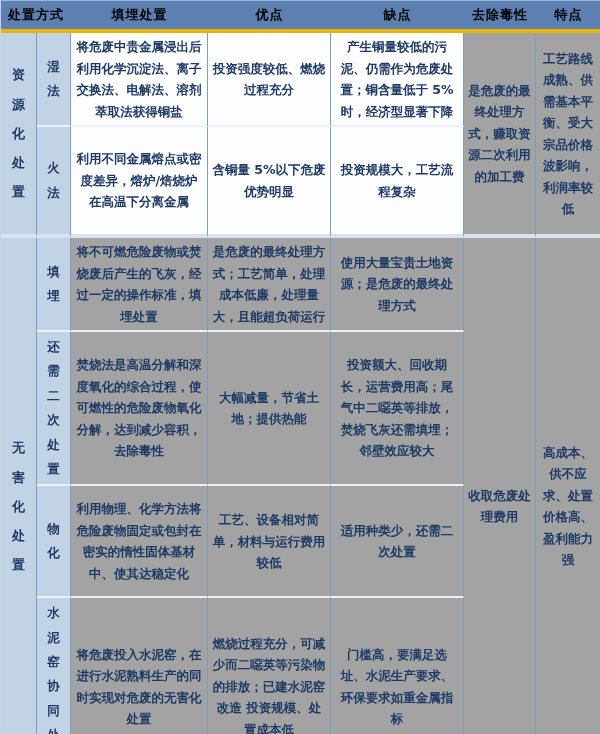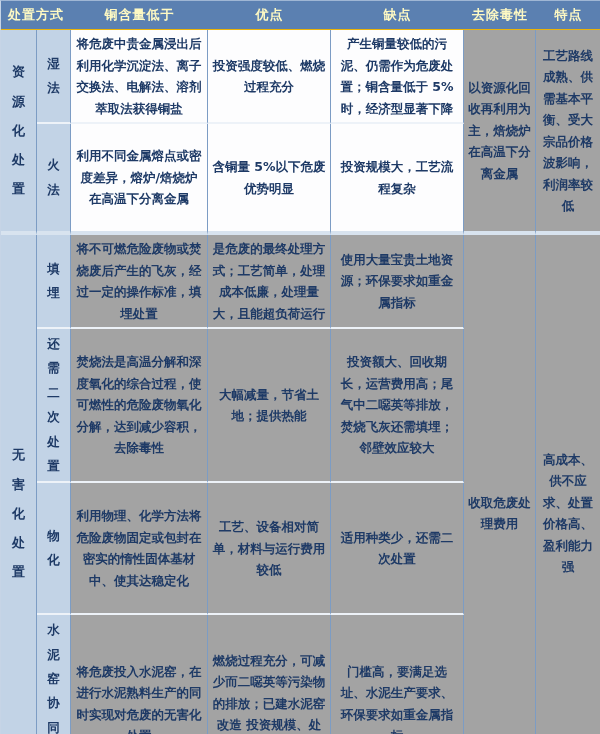--- a/index.html
+++ b/index.html
@@ -3,96 +3,96 @@
 <meta charset="utf-8">
 <style>
   html,body{margin:0;padding:0;background:#ffffff;}
   body{font-family:"DejaVu Sans","Liberation Sans",sans-serif;}
   .tbl-wrap{width:600px;box-sizing:border-box;}
   table{
     border-collapse:separate;border-spacing:0;width:600px;table-layout:fixed;
     border-left:1px solid #c6d4e6;border-top:1px solid #9fb6d4;
   }
   th{
-    background:#5b80b1;color:#fef9c3;font-size:13px;font-weight:bold;
-    padding:5px 2px;border-bottom:1px solid #eab308;letter-spacing:1px;
+    background:#5b80b1;color:#000000;font-size:13px;font-weight:bold;
+    padding:5px 2px;border-bottom:4px solid #eab308;letter-spacing:1px;
   }
   td{
     font-size:12.5px;font-weight:bold;color:#1e3a66;text-align:center;
     vertical-align:middle;line-height:1.72;padding:3px 4px;
     border-right:1px solid #7c9cc4;border-bottom:2px solid #edf2f8;
     word-break:break-word;box-sizing:border-box;
   }
   td.c-label{background:#c2d3e6;}
   td.c-white{background:#fdfdfe;}
   td.c-blue{background:#a3a3a3;}
   .sec-end{border-bottom:4px solid #d8e3ef;}
   .tbl-end{border-bottom:3px solid #2a4a74;}
   .vtext{display:inline-block;width:1.15em;word-break:break-all;line-height:1.95;}
   .vtext.cat{line-height:2.25;font-size:13px;}
-  .h1{height:84px}.h2{height:111px}.h3{height:94px}.h4{height:142px}.h5{height:132px}.h6{height:158px}
+  .h1{height:84px}.h2{height:111px}.h3{height:94px}.h4{height:142px}.h5{height:112px}.h6{height:158px}
 </style>
 </head>
 <body>
 
 <div class="tbl-wrap">
 <table>
   <colgroup>
     <col style="width:36px">
         <col style="width:34px">
         <col style="width:137px">
     <col style="width:123px">
         <col style="width:133px">
         <col style="width:72px">
         <col style="width:65px">
   </colgroup>
   <thead>
     <tr>
       <th colspan="2">处置方式</th>
-      <th>铜含量低于</th>
+      <th>填埋处置</th>
       <th>优点</th>
       <th>缺点</th>
       <th>去除毒性</th>
       <th>特点</th>
     </tr>
   </thead>
   <tbody>
 
     <tr>
       <td class="c-label sec-end" rowspan="2">
         <span class="vtext cat">资源化处置</span>
       </td>
       <td class="c-label h1">
         <span class="vtext">湿法</span>
       </td>
       <td class="c-white">将危废中贵金属浸出后利用化学沉淀法、离子交换法、电解法、溶剂萃取法获得铜盐</td>
       <td class="c-white">投资强度较低、燃烧过程充分</td>
       <td class="c-white">产生铜量较低的污泥、仍需作为危废处置；铜含量低于 5% 时，经济型显著下降</td>
-      <td class="c-blue sec-end" rowspan="2">以资源化回收再利用为主，焙烧炉在高温下分离金属</td>
+      <td class="c-blue sec-end" rowspan="2">是危废的最终处理方式，赚取资源二次利用的加工费</td>
       <td class="c-blue sec-end" rowspan="2">工艺路线成熟、供需基本平衡、受大宗品价格波影响，利润率较低</td>
     </tr>
     <tr>
       <td class="c-label h2 sec-end">
         <span class="vtext">火法</span>
       </td>
       <td class="c-white sec-end">利用不同金属熔点或密度差异，熔炉/焙烧炉在高温下分离金属</td>
       <td class="c-white sec-end">含铜量 5%以下危废优势明显</td>
       <td class="c-white sec-end">投资规模大，工艺流程复杂</td>
     </tr>
 
     <tr>
       <td class="c-label tbl-end" rowspan="4">
         <span class="vtext cat">无害化处置</span>
       </td>
       <td class="c-label h3">
         <span class="vtext">填埋</span>
       </td>
       <td class="c-blue">将不可燃危险废物或焚烧废后产生的飞灰，经过一定的操作标准，填埋处置</td>
       <td class="c-blue">是危废的最终处理方式；工艺简单，处理成本低廉，处理量大，且能超负荷运行</td>
-      <td class="c-blue">使用大量宝贵土地资源；环保要求如重金属指标</td>
+      <td class="c-blue">使用大量宝贵土地资源；是危废的最终处理方式</td>
       <td class="c-blue tbl-end" rowspan="4">收取危废处理费用</td>
       <td class="c-blue tbl-end" rowspan="4">高成本、供不应求、处置价格高、盈利能力强</td>
     </tr>
     <tr>
       <td class="c-label h4">
         <span class="vtext">还需二次处置</span>
       </td>
       <td class="c-blue">焚烧法是高温分解和深度氧化的综合过程，使可燃性的危险废物氧化分解，达到减少容积，去除毒性</td>
       <td class="c-blue">大幅减量，节省土地；提供热能</td>
       <td class="c-blue">投资额大、回收期长，运营费用高；尾气中二噁英等排放，焚烧飞灰还需填埋；邻壁效应较大</td>

